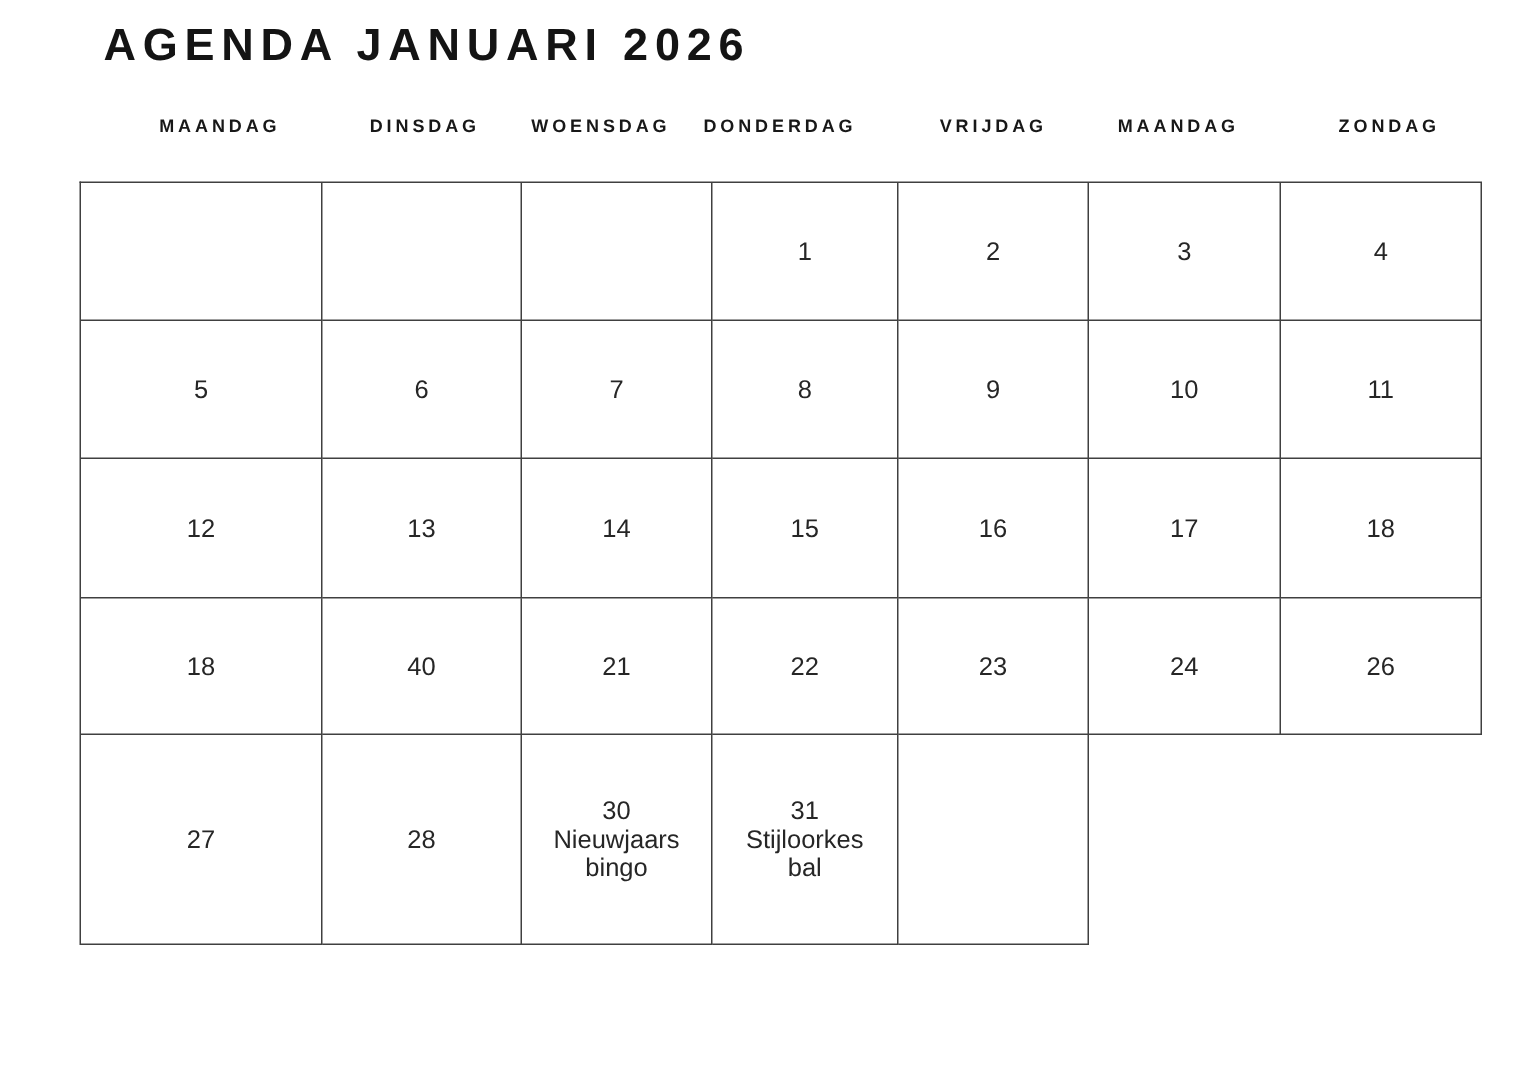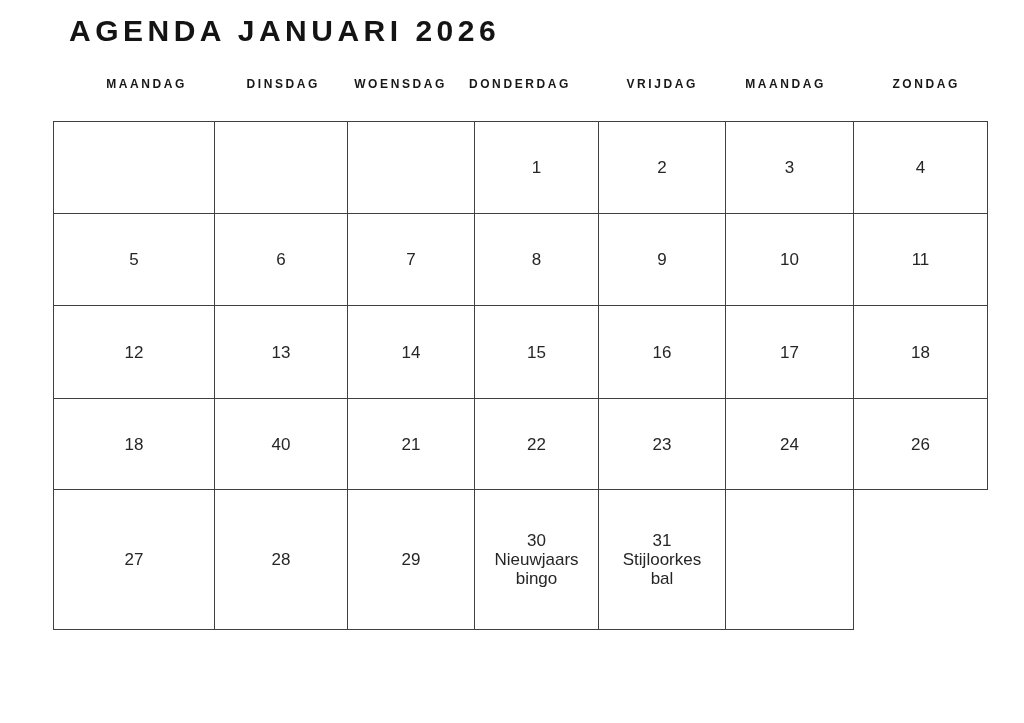--- a/index.html
+++ b/index.html
@@ -166,23 +166,20 @@
       <div class="cell">
         <div class="daynum">26</div>
       </div>
       <div class="cell">
         <div class="daynum">27</div>
       </div>
       <div class="cell">
         <div class="daynum">28</div>
       </div>
       <div class="cell">
-        <div class="daynum">29</div>
-      </div>
-      <div class="cell">
         <div class="daynum">30</div>
         <div class="eventline">Nieuwjaars</div>
         <div class="eventline">bingo</div>
       </div>
       <div class="cell">
         <div class="daynum">31</div>
         <div class="eventline">Stijloorkes</div>
         <div class="eventline">bal</div>
       </div>
       <div class="cell"></div>

